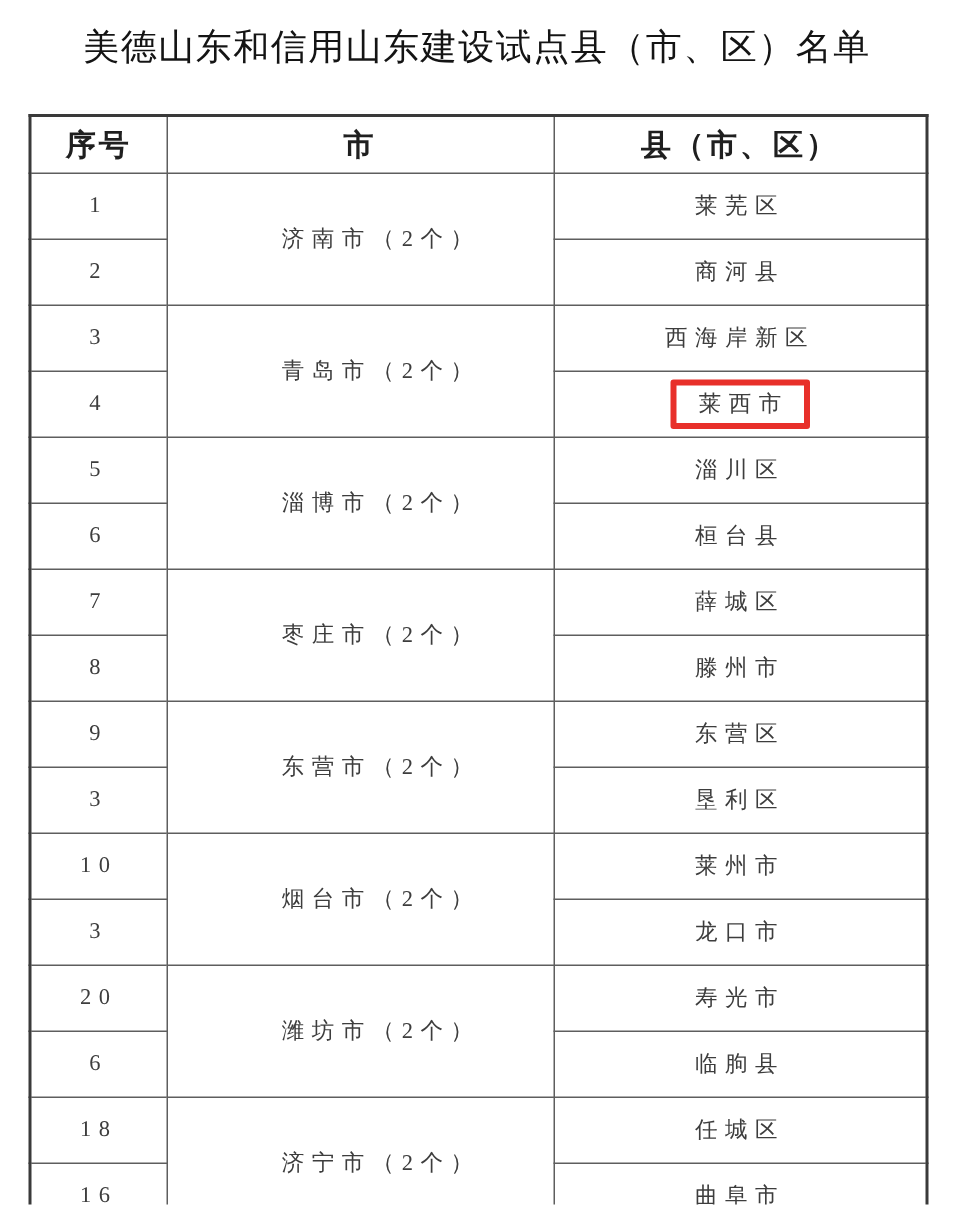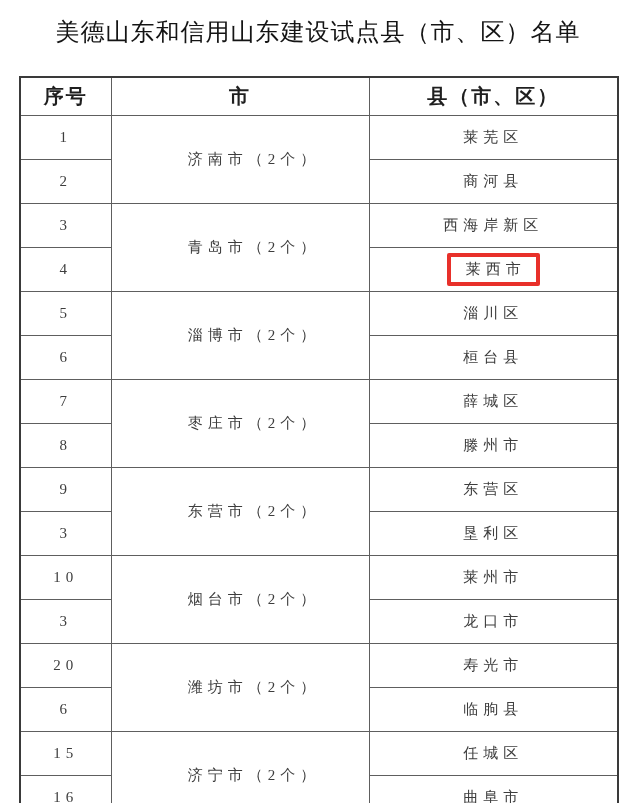--- a/index.html
+++ b/index.html
@@ -152,21 +152,21 @@
       <td class="cell-no">20</td>
       <td class="cell-city" rowspan="2">潍坊市（2个）</td>
       <td>寿光市</td>
     </tr>
     <tr>
       <td class="cell-no">6</td>
       <td>临朐县</td>
     </tr>
 
     <tr>
-      <td class="cell-no">15</td>
+      <td class="cell-no">18</td>
       <td class="cell-city" rowspan="2">济宁市（2个）</td>
       <td>任城区</td>
     </tr>
     <tr>
       <td class="cell-no">16</td>
       <td>曲阜市</td>
     </tr>
   </tbody>
 </table>
 

